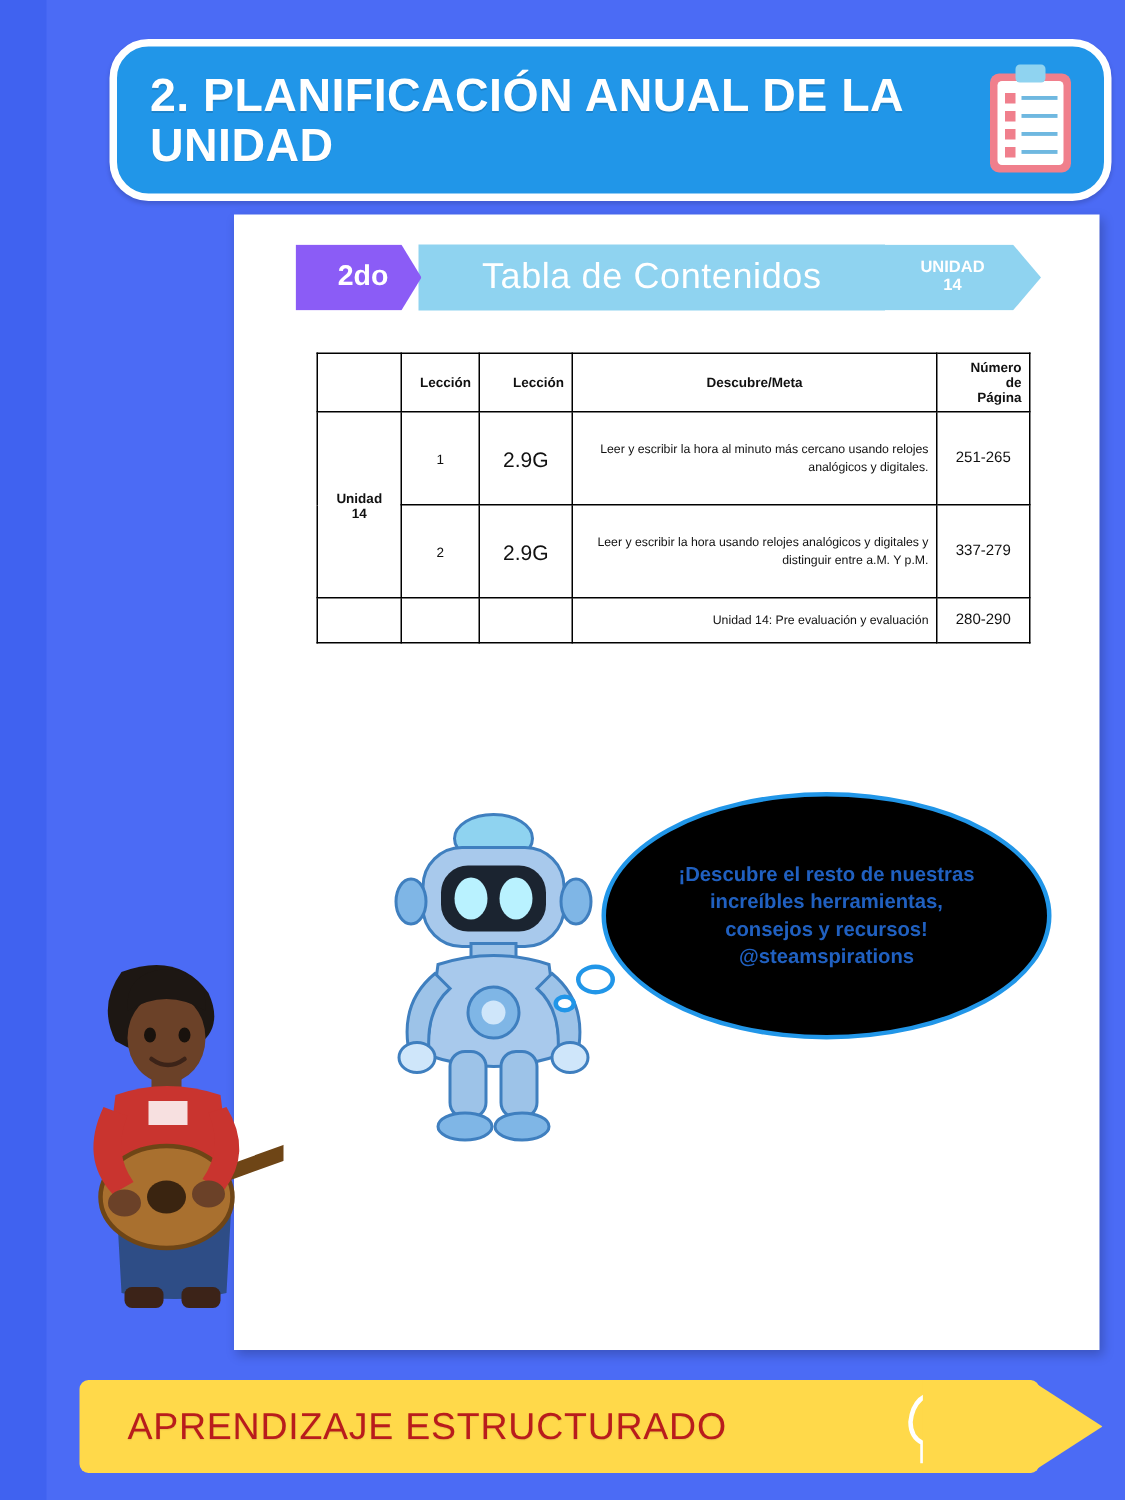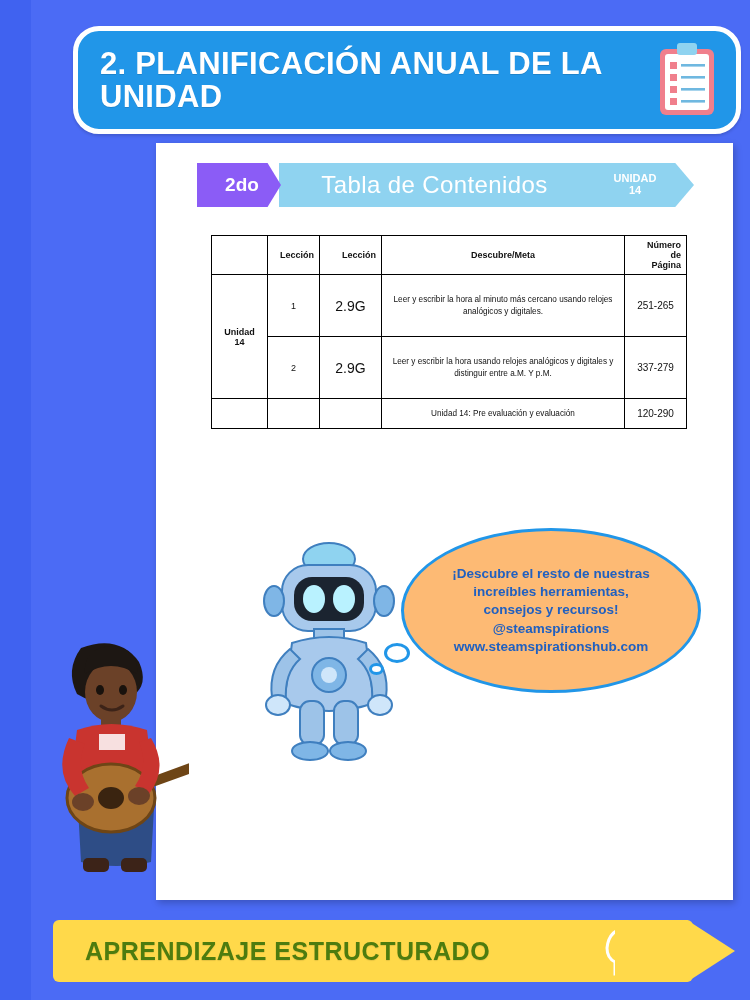--- a/index.html
+++ b/index.html
@@ -109,37 +109,37 @@
   }
   .data-table thead th {
     font-size: 9px;
     font-weight: bold;
     text-align: right;
     height: 38px;
   }
   .col-unit { width: 56px; text-align: center; font-weight: bold; font-size: 9px; }
   .col-lesson { width: 52px; text-align: center; font-size: 9px;}
   .col-std { width: 62px; text-align: center; font-size: 14px;}
-  .col-obj { text-align: center; line-height: 1.35; font-size: 8.2px; }
+  .col-obj { text-align: right; line-height: 1.35; font-size: 8.2px; }
   .col-page { width: 62px; text-align: center; font-size: 10px;}
   .row-tall td { height: 62px; }
   .row-last td { height: 30px; }
   .blank-cell { border: none; }
 
   
   .robot { position: absolute; left: 88px; top: 380px; width: 170px; height: 240px; }
 
   
   .bubble {
     position: absolute;
     left: 245px; top: 385px;
     width: 300px; height: 165px;
     border: 3px solid #2196e8;
     border-radius: 50%/50%;
-    background: #fdba74;
+    background: #000000;
     display: flex; flex-direction: column;
     align-items: center; justify-content: center;
     text-align: center;
     color: #2060c0;
     font-weight: bold;
     font-size: 13.5px;
     line-height: 1.35;
     padding: 0 26px;
   }
   .bubble .line { display: block; }
@@ -158,23 +158,23 @@
   
   .footer {
     position: absolute;
     left: 22px; bottom: 18px;
     width: 640px; height: 62px;
     background: #ffd94a;
     border-radius: 6px;
     display: flex; align-items: center;
   }
   .footer-text {
-    color: #4d7c0f;
+    color: #b91c1c;
     font-size: 25px;
-    font-weight: bold;
+    font-weight: normal;
     letter-spacing: .5px;
     padding-left: 32px;
     flex: 1;
     text-shadow: 0 1px 1px rgba(0,0,0,0.10);
   }
   .footer-arrow {
     position: absolute;
     right: -42px; top: 0;
     width: 120px; height: 62px;
     background: #ffd94a;
@@ -239,21 +239,21 @@
           <td class="col-lesson">2</td>
           <td class="col-std">2.9G</td>
           <td class="col-obj">Leer y escribir la hora usando relojes analógicos y digitales y distinguir entre a.M. Y p.M.</td>
           <td class="col-page">337-279</td>
         </tr>
         <tr class="row-last">
           <td class="blank-cell"></td>
           <td class="blank-cell"></td>
           <td class="blank-cell"></td>
           <td class="col-obj">Unidad 14: Pre evaluación y evaluación</td>
-          <td class="col-page">120-290</td>
+          <td class="col-page">280-290</td>
         </tr>
       </tbody>
     </table>
 
     <div class="robot">
       <svg viewBox="0 0 170 240" width="170" height="240">
         <ellipse cx="85" cy="36" rx="26" ry="16" fill="#8fd3f0" stroke="#3f7fbf" stroke-width="2"></ellipse>
         <rect x="38" y="42" width="94" height="66" rx="26" fill="#a8c9ec" stroke="#3f7fbf" stroke-width="2"></rect>
         <rect x="50" y="54" width="70" height="44" rx="18" fill="#1b2430"></rect>
         <ellipse cx="70" cy="76" rx="11" ry="14" fill="#b9f2ff"></ellipse>
@@ -275,21 +275,20 @@
       </svg>
     </div>
 
     <div class="bubble-tail2"></div>
     <div class="bubble-tail"></div>
     <div class="bubble">
       <span class="line">¡Descubre el resto de nuestras</span>
       <span class="line">increíbles herramientas,</span>
       <span class="line">consejos y recursos!</span>
       <span class="line">@steamspirations</span>
-      <span class="line">www.steamspirationshub.com</span>
     </div>
 
   </div>
 
   <div class="boy">
     <svg viewBox="0 0 150 250" width="150" height="250">
       <path d="M42 18 q38 -14 58 14 q10 22 -6 34 q-30 14 -56 -2 q-12 -24 4 -46z" fill="#1d1713"></path>
       <ellipse cx="72" cy="62" rx="26" ry="30" fill="#6b4128"></ellipse>
       <path d="M46 44 q26 -16 52 0 q2 -26 -26 -28 q-28 2 -26 28z" fill="#1d1713"></path>
       <ellipse cx="61" cy="60" rx="4" ry="5" fill="#19120d"></ellipse>

